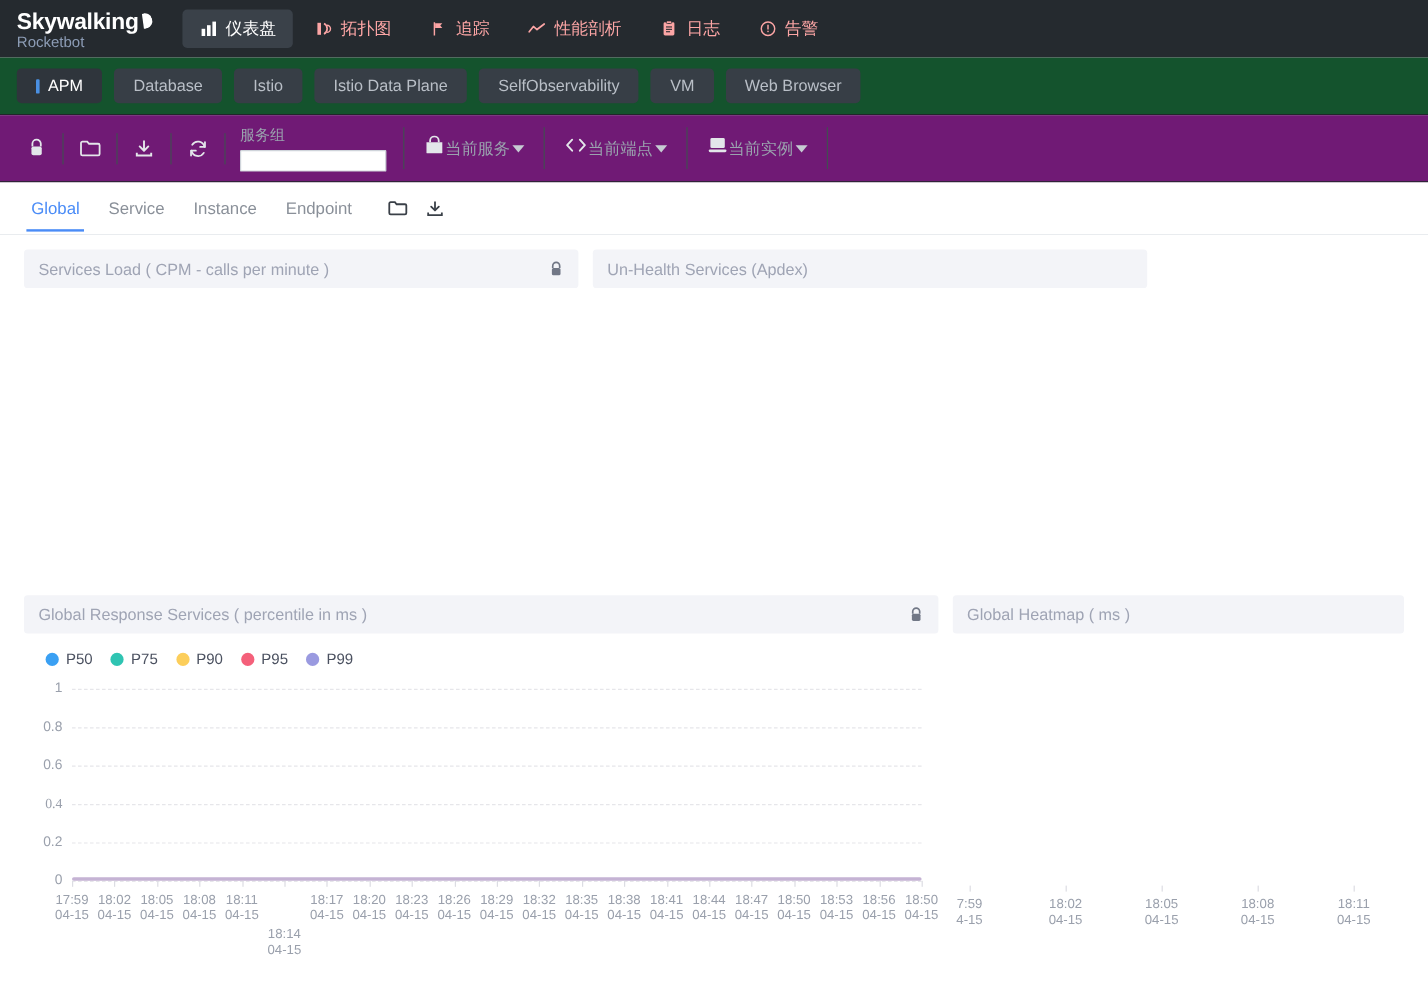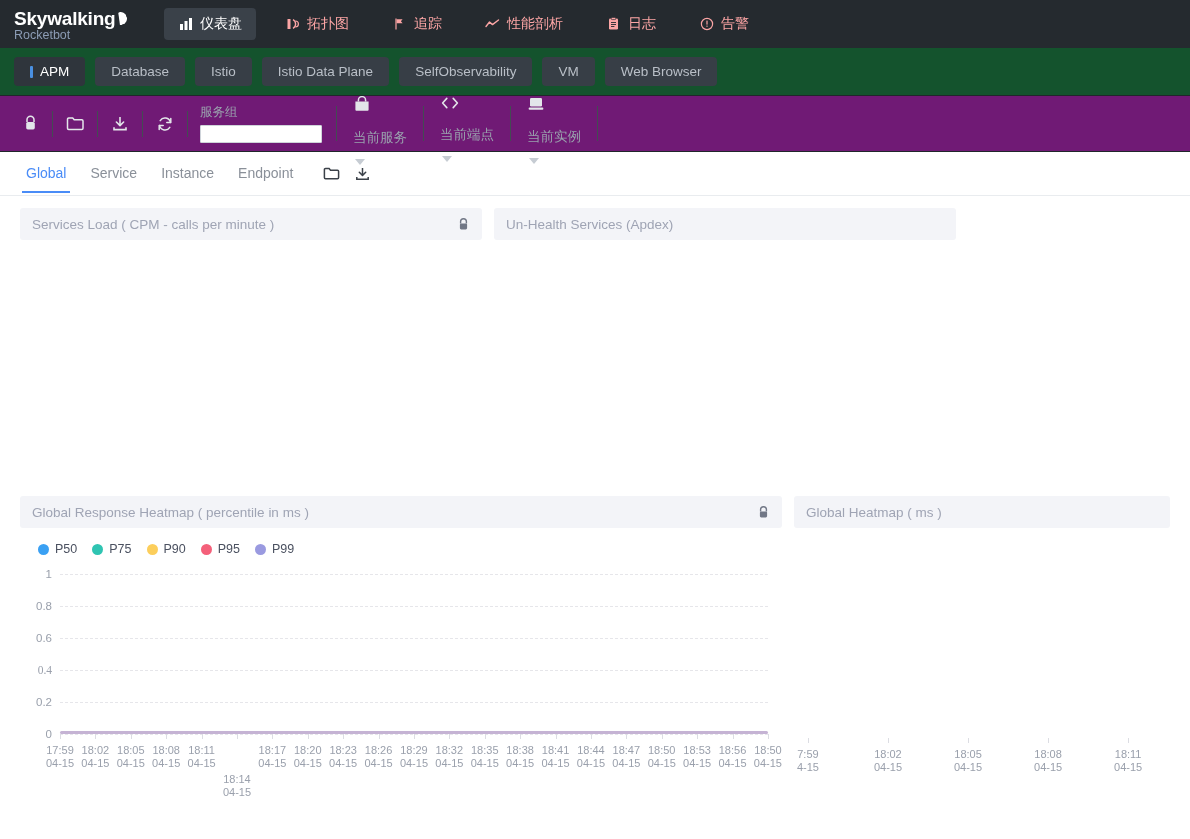--- a/index.html
+++ b/index.html
@@ -27,21 +27,21 @@
   }
   .brand-moon::before {
     content: ""; position: absolute; left: 0; top: 0;
     width: 13px; height: 13px; border-radius: 50%;
     background: #fff;
     clip-path: polygon(48% 0, 100% 0, 100% 100%, 30% 100%);
     transform: rotate(-18deg);
   }
   .brand-sub { color: #8c9cb5; font-size: 12.5px; display: block; margin-top: 1px; }
 
-  .nav-items { display: flex; align-items: center; margin-left: 34px; gap: 15px; }
+  .nav-items { display: flex; align-items: center; margin-left: 22px; gap: 4px; }
   .nav-item {
     display: flex; align-items: center; gap: 7px;
     color: #fca5a5; font-size: 14px;
     padding: 7px 14px; border-radius: 4px; cursor: pointer;
     white-space: nowrap;
   }
   .nav-item.active { background: #3a4149; color: #fff; }
   .nav-ico { width: 15px; height: 15px; display: inline-flex; align-items: center; justify-content: center; }
   .nav-ico svg { display: block; }
 
@@ -82,22 +82,22 @@
   .tb-sep { width: 1px; height: 26px; background: #444b53; margin: 0 6px; align-self: center; }
   .tb-field { margin-left: 6px; width: 122px; }
   .tb-field-label { color: #9aa3ae; font-size: 12.5px; margin-bottom: 3px; }
   .tb-input {
     width: 122px; height: 18px; background: #fff;
     border: 1px solid #cfd4da; border-radius: 1px;
     font-size: 12px; padding: 0 4px; color: #333;
   }
   .tb-divider { width: 1px; background: #444b53; margin: 10px 0; }
   .tb-select {
-    display: flex; align-items: flex-start; gap: 12px;
-    padding: 0 16px; cursor: pointer; color: #e3e6ea; flex-direction: column;
+    display: flex; align-items: center; 
+    padding: 0 16px; cursor: pointer; color: #e3e6ea;
   }
   .tb-select-label { color: #9aa3ae; font-size: 13.5px; white-space: nowrap; }
   .tb-caret {
     width: 0; height: 0;
     border-left: 5px solid transparent; border-right: 5px solid transparent;
     border-top: 6px solid #c6ccd3; margin-left: 2px;
   }
 
   
   .subtabs {
@@ -389,21 +389,21 @@
       <div class="w-head">
         <span class="w-title">Un-Health Services (Apdex)</span>
       </div>
       <div class="w-body"></div>
     </div>
   </div>
 
   <div class="row" style="height:300px;">
     <div class="widget" style="width:936px;">
       <div class="w-head">
-        <span class="w-title">Global Response Heatmap ( percentile in ms )</span>
+        <span class="w-title">Global Response Services ( percentile in ms )</span>
         <span class="w-lock">
           <svg width="13" height="15" viewBox="0 0 13 15">
               <path d="M3.6 6.4V4.6a2.9 2.9 0 0 1 5.8 0v1.8" stroke="currentColor" stroke-width="1.4" fill="none"></path>
               <rect x="2.9" y="6.4" width="7.2" height="6" rx="1.3" fill="currentColor"></rect>
             </svg>
         </span>
       </div>
       <div class="w-body">
         <div class="legend" id="latency-legend">
             <div class="legend-item">

